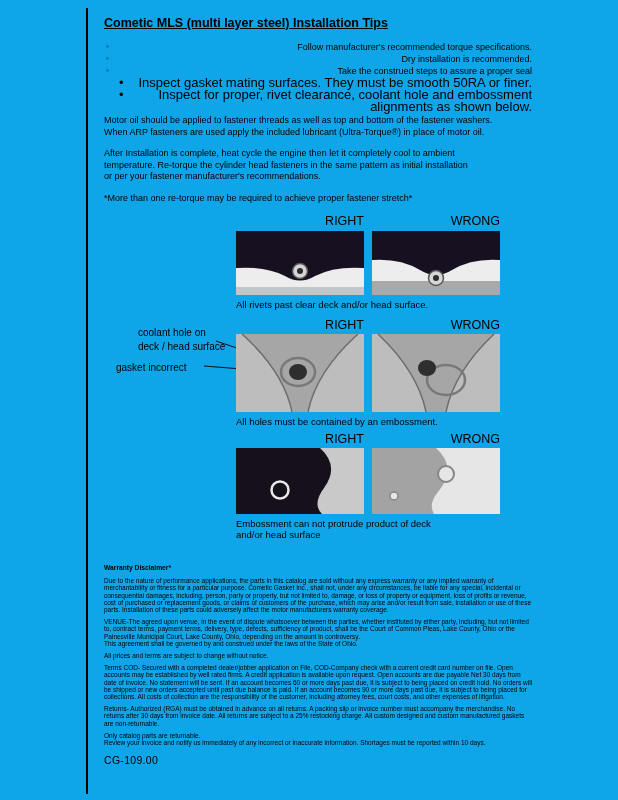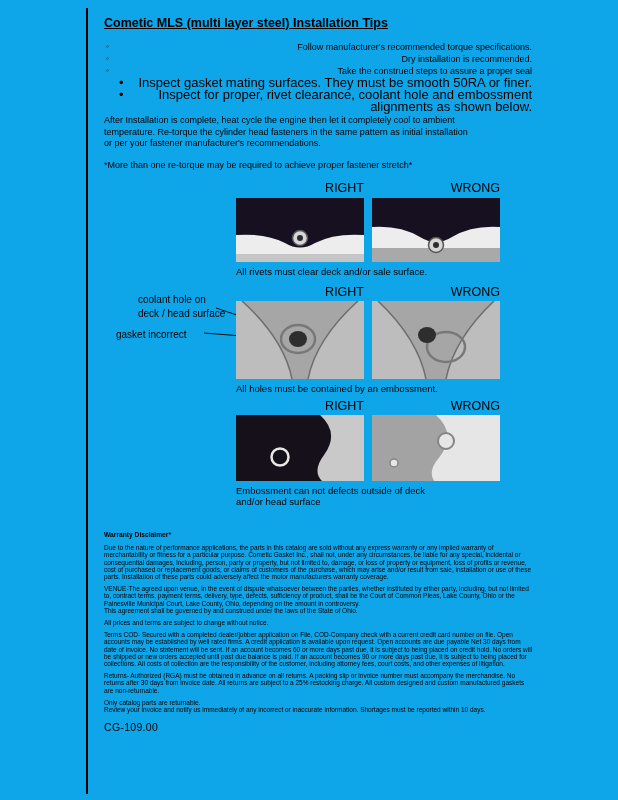--- a/index.html
+++ b/index.html
@@ -39,20 +39,22 @@
     <h1 class="title">Cometic MLS (multi layer steel) Installation Tips</h1>
 
     <ul class="tips">
       <li class="tip">Follow manufacturer's recommended torque specifications.</li>
       <li class="tip">Dry installation is recommended.</li>
       <li class="tip">Take the construed steps to assure a proper seal</li>
       <li class="subtip">Inspect gasket mating surfaces.  They must be smooth 50RA or finer.</li>
       <li class="subtip">Inspect for proper, rivet clearance, coolant hole and embossment alignments as shown below.</li>
     </ul>
 
+    <p class="body">Motor oil should be applied to fastener threads as well as top and bottom of the fastener washers.
+When ARP fasteners are used apply the included lubricant (Ultra-Torque®) in place of motor oil.</p>
     <p class="body">After Installation is complete, heat cycle the engine then let it completely cool to ambient
 temperature. Re-torque the cylinder head fasteners in the same pattern as initial installation
 or per your fastener manufacturer's recommendations.</p>
     <p class="body last">*More than one re-torque may be required to achieve proper fastener stretch*</p>
 
     <div class="diagrams">
 
       <div class="col-label" style="left:132px;top:0;">RIGHT</div>
       <div class="col-label" style="left:268px;top:0;">WRONG</div>
       <div class="fig" style="left:132px;top:17px;">
@@ -66,21 +68,21 @@
       </div>
       <div class="fig" style="left:268px;top:17px;">
         <svg width="128" height="64" viewBox="0 0 128 64">
           <rect width="128" height="64" fill="#ededed"></rect>
           <rect y="50" width="128" height="14" fill="#a9a9a9"></rect>
           <path d="M0,0 H128 V29 Q100,27 80,39 Q64,49 48,39 Q28,27 0,29 Z" fill="#161020"></path>
           <circle cx="64" cy="47" r="7.5" fill="#d6d6d6" stroke="#555" stroke-width="1.5"></circle>
           <circle cx="64" cy="47" r="3" fill="#2c2c2c"></circle>
         </svg>
       </div>
-      <div class="caption" style="left:132px;top:85px;">All rivets must clear deck and/or sale surface.</div>
+      <div class="caption" style="left:132px;top:85px;">All rivets past clear deck and/or head surface.</div>
 
       <div class="col-label" style="left:132px;top:104px;">RIGHT</div>
       <div class="col-label" style="left:268px;top:104px;">WRONG</div>
       <div class="ann" style="left:34px;top:112px;">coolant hole on
 deck / head surface</div>
       <div class="ann" style="left:12px;top:147px;">gasket incorrect</div>
       <svg class="lines" width="430" height="336">
         <line x1="112" y1="127" x2="186" y2="152" stroke="#000" stroke-width="0.9"></line>
         <line x1="100" y1="152" x2="176" y2="158" stroke="#000" stroke-width="0.9"></line>
       </svg>
@@ -116,21 +118,21 @@
         </svg>
       </div>
       <div class="fig" style="left:268px;top:234px;">
         <svg width="128" height="66" viewBox="0 0 128 66">
           <rect width="128" height="66" fill="#e6e6e6"></rect>
           <path d="M0,0 H64 Q86,20 66,44 Q56,56 62,66 H0 Z" fill="#a3a3a3"></path>
           <circle cx="74" cy="26" r="8" fill="#e6e6e6" stroke="#858585" stroke-width="2"></circle>
           <circle cx="22" cy="48" r="4" fill="#e6e6e6" stroke="#858585" stroke-width="1.5"></circle>
         </svg>
       </div>
-      <div class="caption" style="left:132px;top:304px;">Embossment can not defects outside of deck
+      <div class="caption" style="left:132px;top:304px;">Embossment can not protrude product of deck
 and/or head surface</div>
 
     </div>
 
     <div class="warranty">
       <div class="whead">Warranty Disclaimer*</div>
       <p>Due to the nature of performance applications, the parts in this catalog are sold without any express warranty or any implied warranty of merchantability or fitness for a particular purpose.  Cometic Gasket Inc., shall not, under any circumstances, be liable for any special, incidental or consequential damages, including, person, party or property, but not limited to, damage, or loss of property or equipment, loss of profits or revenue, cost of purchased or replacement goods, or claims of customers of the purchase, which may arise and/or result from sale, installation or use of these parts.  Installation of these parts could adversely affect the motor manufacturers warranty coverage.</p>
       <p class="tight">VENUE-The agreed upon venue, in the event of dispute whatsoever between the parties, whether instituted by either party, including, but not limited to, contract terms, payment terms, delivery, type, defects, sufficiency of product, shall be the Court of Common Pleas, Lake County, Ohio or the Painesville Municipal Court, Lake County, Ohio, depending on the amount in controversy.</p>
       <p>This agreement shall be governed by and construed under the laws of the State of Ohio.</p>
       <p>All prices and terms are subject to change without notice.</p>

